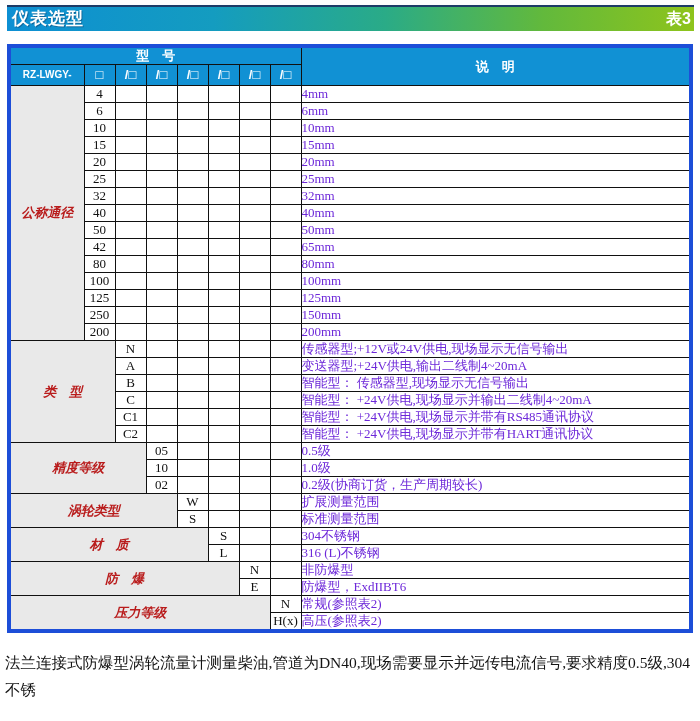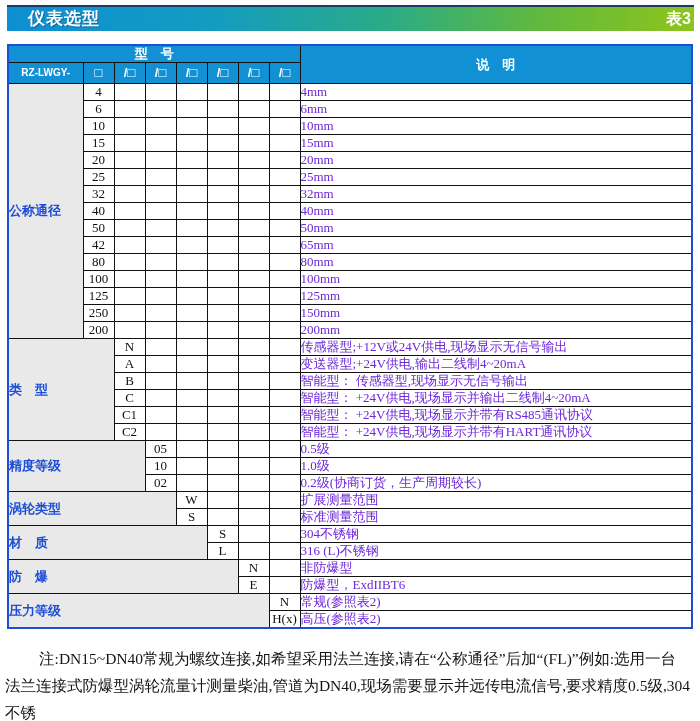--- a/index.html
+++ b/index.html
@@ -5,53 +5,52 @@
   html,body{margin:0;padding:0;background:#fdfdfd;}
   body{width:700px;height:721px;overflow:hidden;font-family:"Liberation Serif","DejaVu Serif",serif;}
   .page{width:700px;height:721px;position:relative;background:#fff;}
 
   
   .banner{
     margin:5px 6px 0 7px;height:24px;line-height:24px;
     background:linear-gradient(90deg,#0d8fd3 0%,#149cc0 30%,#2aab87 55%,#62b93c 78%,#8ec41c 100%);
     border-top:2px solid #1c3a66;
     position:relative;
-    padding-left:16px;
   }
   .banner-title{
     color:#fff;font-family:"Liberation Sans","DejaVu Sans",sans-serif;
     font-weight:bold;font-size:17px;padding-left:5px;letter-spacing:1px;
     text-shadow:1px 1px 0 rgba(20,50,90,.45);
   }
   .banner-tag{
     position:absolute;right:3px;top:0;color:#fff;font-size:16px;
     font-family:"Liberation Sans","DejaVu Sans",sans-serif;font-weight:bold;
   }
 
   
   table.sel{
     border-collapse:collapse;table-layout:fixed;
     width:686px;margin:13px 0 0 7px;
-    border:2px solid #1d4ed8;
+    border:4px solid #1d4ed8;
   }
   table.sel th,table.sel td{
     border:1px solid #111;padding:0;height:16px;line-height:16px;
     overflow:hidden;white-space:nowrap;
   }
   table.sel thead th{
     background:#1191d4;color:#fff;text-align:center;
     font-family:"Liberation Sans","DejaVu Sans",sans-serif;
     font-weight:bold;font-size:13px;
   }
   tr.box-row th{height:20px;line-height:20px;font-size:13px;}
   tr.box-row th.prefix{font-size:10px;letter-spacing:0;}
   td.cat{
-    background:#e9e9e9;
+    background:#e9e9e9;text-align:center;
     font-family:"Liberation Sans","DejaVu Sans",sans-serif;
-    font-weight:bold;font-size:13px;color:#1d4ed8;
+    font-weight:bold;font-size:13px;color:#b91c1c;font-style:italic;
   }
   td.code{text-align:center;font-size:13px;color:#111;}
   td.empty{background:#fff;}
   td.desc{text-align:left;padding-left:8px;font-size:13px;color:#6d28d9;}
 
   
   .note{
     margin:16px 5px 0 5px;font-size:15.5px;line-height:27px;color:#141414;
     font-family:"Liberation Serif","DejaVu Serif",serif;
   }
@@ -372,18 +371,17 @@
           <td class="desc">常规(参照表2)</td>
         </tr>
         <tr>
           <td class="code">H(x)</td>
           <td class="desc">高压(参照表2)</td>
         </tr>
       </tbody>
   </table>
 
   <div class="note">
-    <div class="ln1">注:DN15~DN40常规为螺纹连接,如希望采用法兰连接,请在“公称通径”后加“(FL)”例如:选用一台</div>
     <div>法兰连接式防爆型涡轮流量计测量柴油,管道为DN40,现场需要显示并远传电流信号,要求精度0.5级,304不锈</div>
 
   </div>
 
 </div>
 
 </body></html>

